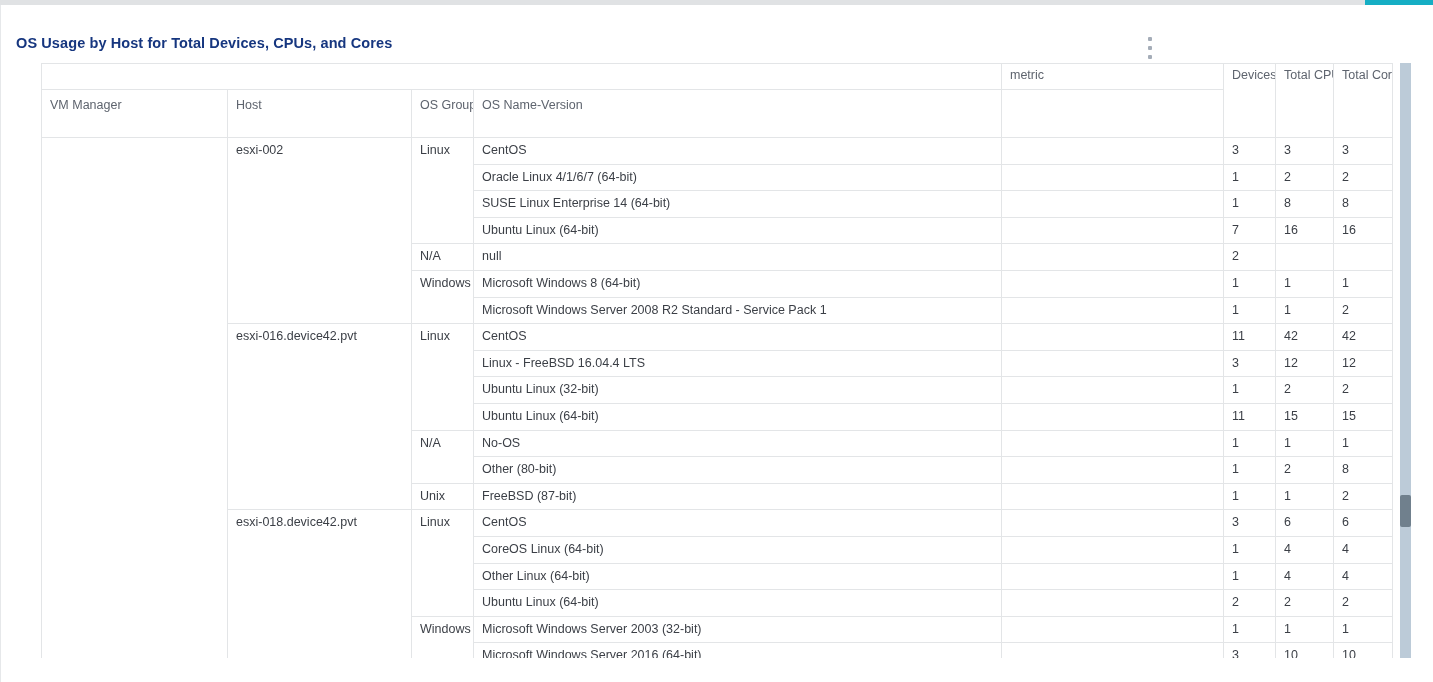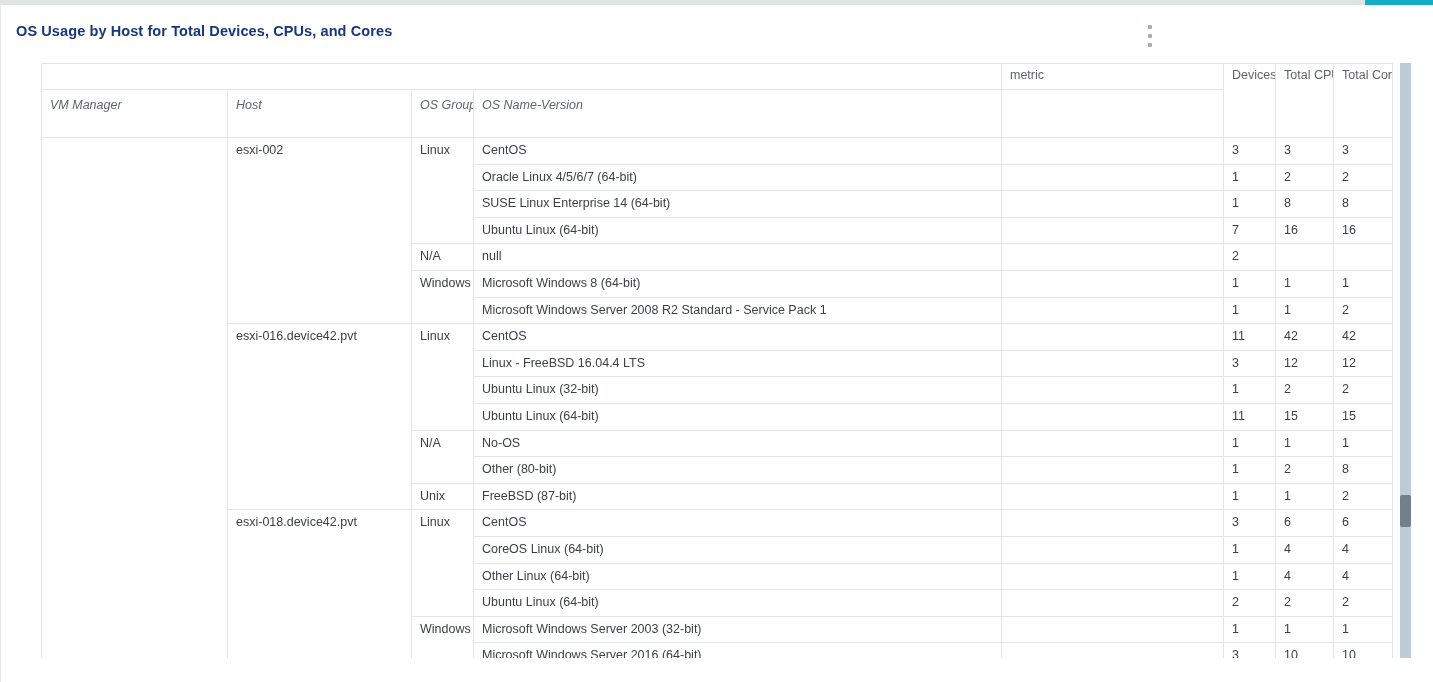--- a/index.html
+++ b/index.html
@@ -34,21 +34,21 @@
   .panel {
     position: absolute;
     top: 5px; left: 0;
     width: 1433px; height: 677px;
     background: #ffffff;
     border-left: 1px solid #e6e8ea;
   }
 
   .panel-header {
     position: absolute;
-    top: 0; left: 0;
+    top: 12px; left: 0;
     width: 1173px; height: 52px; text-decoration: underline;
   }
   .panel-title {
     position: absolute;
     left: 15px; top: 18px;
     font-size: 14.5px;
     font-weight: bold;
     color: #16367f;
     letter-spacing: .1px;
     white-space: nowrap;
@@ -94,21 +94,21 @@
     font-weight: normal;
     text-align: left;
     vertical-align: top;
     background: #ffffff;
     overflow: hidden;
     white-space: nowrap;
   }
 
   
   tr.hdr-top td { height: 26px; padding-top: 4px; color: #5e646e; }
-  tr.hdr-main td { height: 48px; padding-top: 8px; color: #5e646e; line-height: 15px; font-style: italic; }
+  tr.hdr-main td { height: 48px; padding-top: 8px; color: #5e646e; line-height: 15px; }
   td.wrap { white-space: normal; }
 
   
   tr.drow td { height: 25.6px; line-height: 25.6px; padding-top: 0; vertical-align: top; }
   td.num { text-align: right; }
   td.spanned { vertical-align: top; margin-left: 40px; }
 
   
   col.c-vmm    { width: 186px; }
   col.c-host   { width: 184px; }
@@ -190,21 +190,21 @@
               <td rowspan="21" class="spanned"></td>
               <td rowspan="7" class="spanned">esxi-002</td>
               <td rowspan="4" class="spanned">Linux</td>
               <td>CentOS</td>
               <td></td>
               <td class="num">3</td>
               <td class="num">3</td>
               <td class="num">3</td>
             </tr>
             <tr class="drow">
-              <td>Oracle Linux 4/5/6/7 (64-bit)</td>
+              <td>Oracle Linux 4/1/6/7 (64-bit)</td>
               <td></td>
               <td class="num">1</td>
               <td class="num">2</td>
               <td class="num">2</td>
             </tr>
             <tr class="drow">
               <td>SUSE Linux Enterprise 14 (64-bit)</td>
               <td></td>
               <td class="num">1</td>
               <td class="num">8</td>

